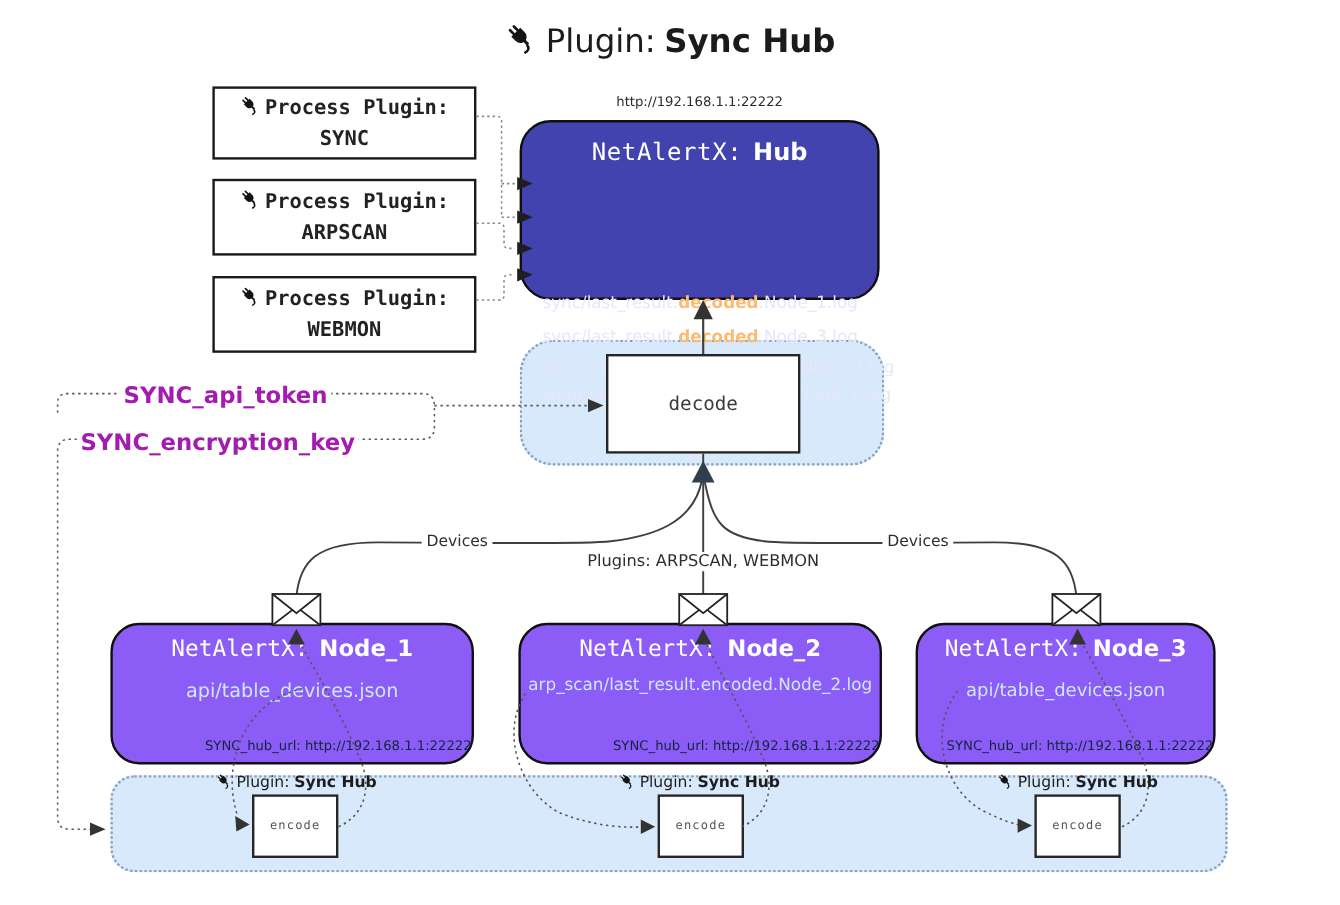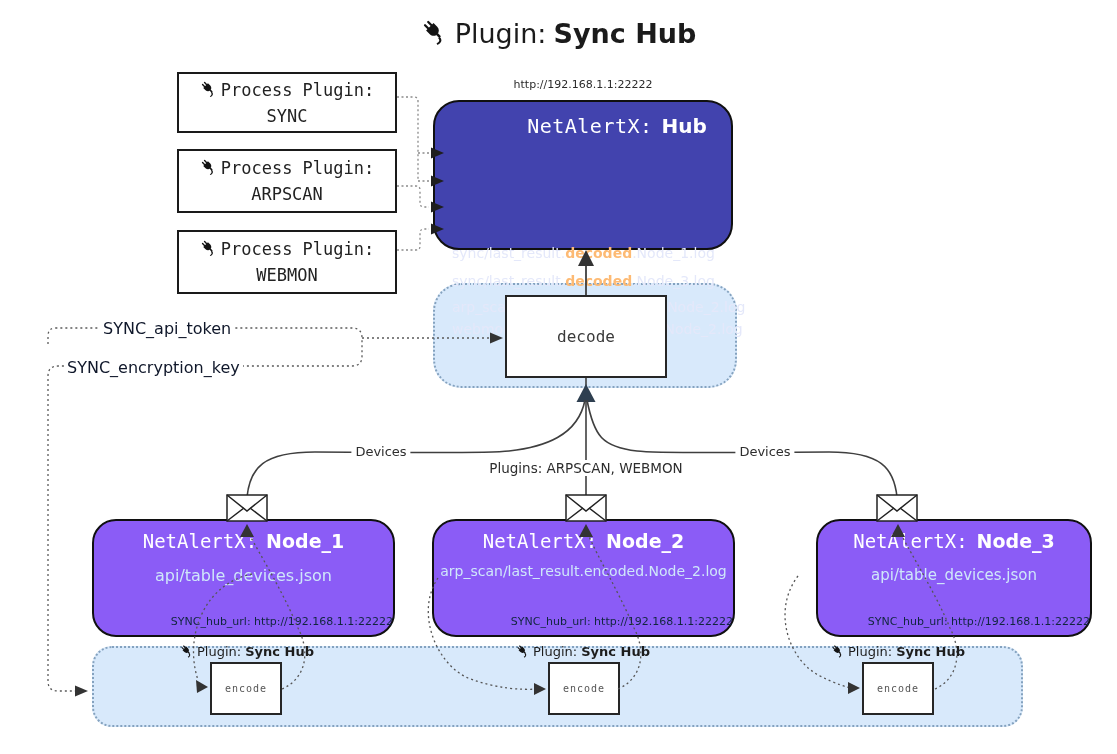--- a/index.html
+++ b/index.html
@@ -12,30 +12,30 @@
   
   .title { position:absolute; left:0; top:18px; width:1117px; text-align:center; font-size:27px; color:#1b1b1b; z-index:3; }
   .title .t-plug { vertical-align:-5px; margin-right:4px; }
   .title b { font-weight:bold; margin-left:7px; }
 
   
   .pbox {
     position:absolute; left:177px; width:220px; background:#fff;
     border:2px solid #1a1a1a; box-sizing:border-box; z-index:1;
     display:flex; flex-direction:column; align-items:center; justify-content:center;
-    font-family:"DejaVu Sans Mono", monospace; font-size:17px; color:#222; line-height:26px;
+    font-family:"DejaVu Sans Mono", monospace; font-size:17px; color:#222; line-height:26px;font-weight:bold;
   }
   .pbox .plug { vertical-align:-3px; margin-right:2px; }
 
   .hub-url { position:absolute; left:433px; top:78px; width:300px; text-align:center; font-size:11px; color:#2b2b2b; z-index:1; }
   .hub {
     position:absolute; left:433px; top:100px; width:300px; height:150px;
     background:#4243ae; border:2.5px solid #101010; border-radius:26px; box-sizing:border-box; z-index:1;
   }
-  .hub-title { position:absolute; left:0; top:12px; width:100%; text-align:center; font-size:20px; color:#fff;padding-left:34px; }
+  .hub-title { position:absolute; left:0; top:12px; width:100%; text-align:center; font-size:20px; color:#fff; }
   .hub-title .mono { letter-spacing:0.5px; }
   .hub-title b { font-family:"DejaVu Sans", sans-serif; font-weight:bold; margin-left:9px; }
   .hub-log { position:absolute; left:17px; width:280px; font-size:14px; color:#e4e8fa; white-space:nowrap; }
   .hub-log b { color:#fdba74; }
 
   .area {
     position:absolute; background:#d8e9fb; border:2px dotted #84a2bf; box-sizing:border-box; z-index:0;
   }
   .decode-area { left:433px; top:283px; width:304px; height:105px; border-radius:28px; }
   .bottom-area { left:92px; top:646px; width:931px; height:81px; border-radius:20px; }
@@ -57,21 +57,21 @@
   .node-file { position:absolute; left:0; width:100%; text-align:center; color:#cfe7fa; white-space:nowrap; }
   .node-url { position:absolute; left:0; bottom:7px; width:100%; text-align:right; font-size:11px; color:#10263d; white-space:nowrap; }
 
   .enc-label { position:absolute; top:644px; transform:translateX(-50%); font-size:13px; color:#1d1d1d; white-space:nowrap; z-index:3; }
   .enc-label .plug { vertical-align:-3px; margin-right:2px; }
   .enc-label b { font-weight:bold; margin-left:4px; }
 
   
   .clabel { position:absolute; background:#fff; padding:0 4px; font-size:13px; color:#2d2d2d; z-index:3; white-space:nowrap; }
   .center { transform:translateX(-50%); }
-  .cfg { font-size:16px; color:#0f172a; padding:0 3px; }
+  .cfg { font-size:19px; color:#a21caf; padding:0 3px;font-weight:bold; }
 
   .overlay { position:absolute; left:0; top:0; z-index:2; pointer-events:none; }
   .hidden-defs { position:absolute; width:0; height:0; }
 </style>
 </head>
 <body>
 
 <div class="canvas">
 
   <svg class="hidden-defs" xmlns="http://www.w3.org/2000/svg" xmlns:xlink="http://www.w3.org/1999/xlink" aria-hidden="true">
@@ -135,21 +135,21 @@
   <div class="node" style="left:92px;width:303px">
     <div class="node-title"><span class="mono">NetAlertX:</span><b>Node_1</b></div>
     <div class="node-file" style="top:45px;font-size:16px">api/table_devices.json</div>
     <div class="node-url">SYNC_hub_url: http://192.168.1.1:22222</div>
   </div>
   <div class="node" style="left:432px;width:303px">
     <div class="node-title"><span class="mono">NetAlertX:</span><b>Node_2</b></div>
     <div class="node-file" style="top:42px;font-size:14px">arp_scan/last_result.encoded.Node_2.log</div>
     <div class="node-url">SYNC_hub_url: http://192.168.1.1:22222</div>
   </div>
-  <div class="node" style="left:816px;width:276px">
+  <div class="node" style="left:763px;width:250px">
     <div class="node-title"><span class="mono">NetAlertX:</span><b>Node_3</b></div>
     <div class="node-file" style="top:45px;font-size:15px">api/table_devices.json</div>
     <div class="node-url">SYNC_hub_url: http://192.168.1.1:22222</div>
   </div>
 
   <div class="area bottom-area"></div>
 
   <div class="enc-label" style="left:247px"><svg class="plug" width="15" height="15">
         <use href="#plug" xlink:href="#plug"></use>
       </svg><span>Plugin:</span><b>Sync Hub</b></div>

